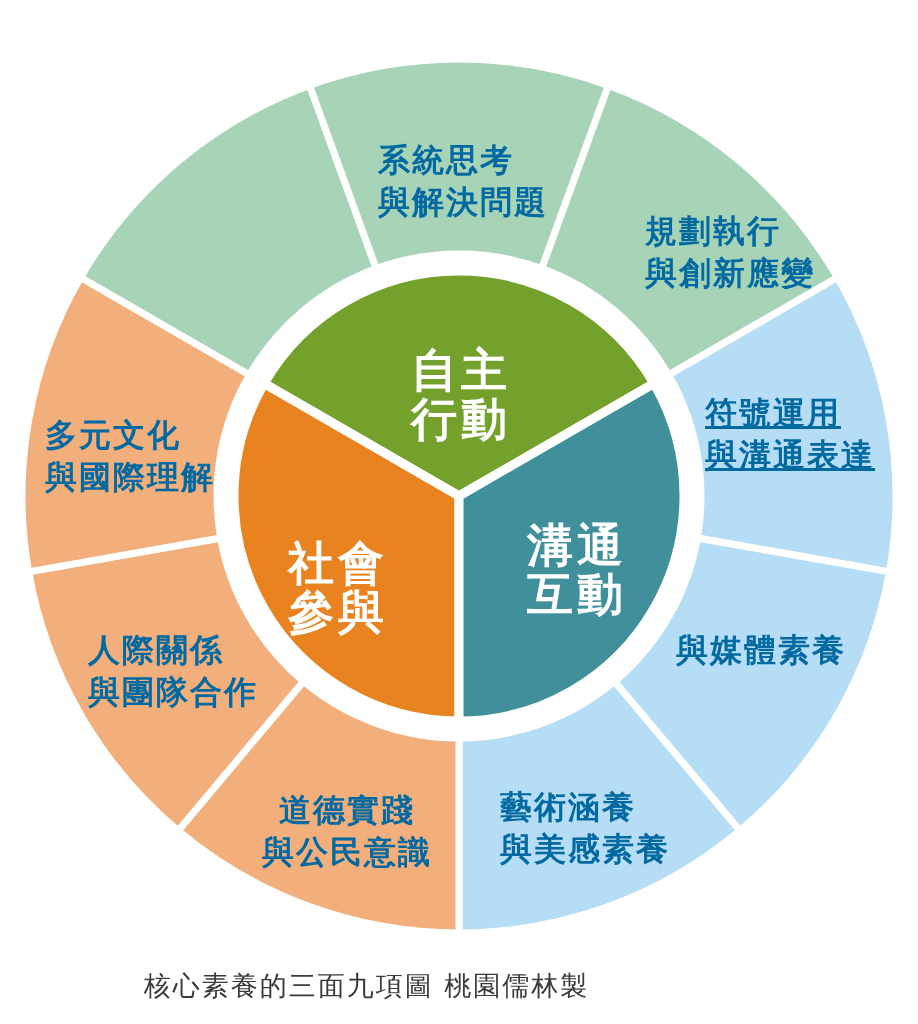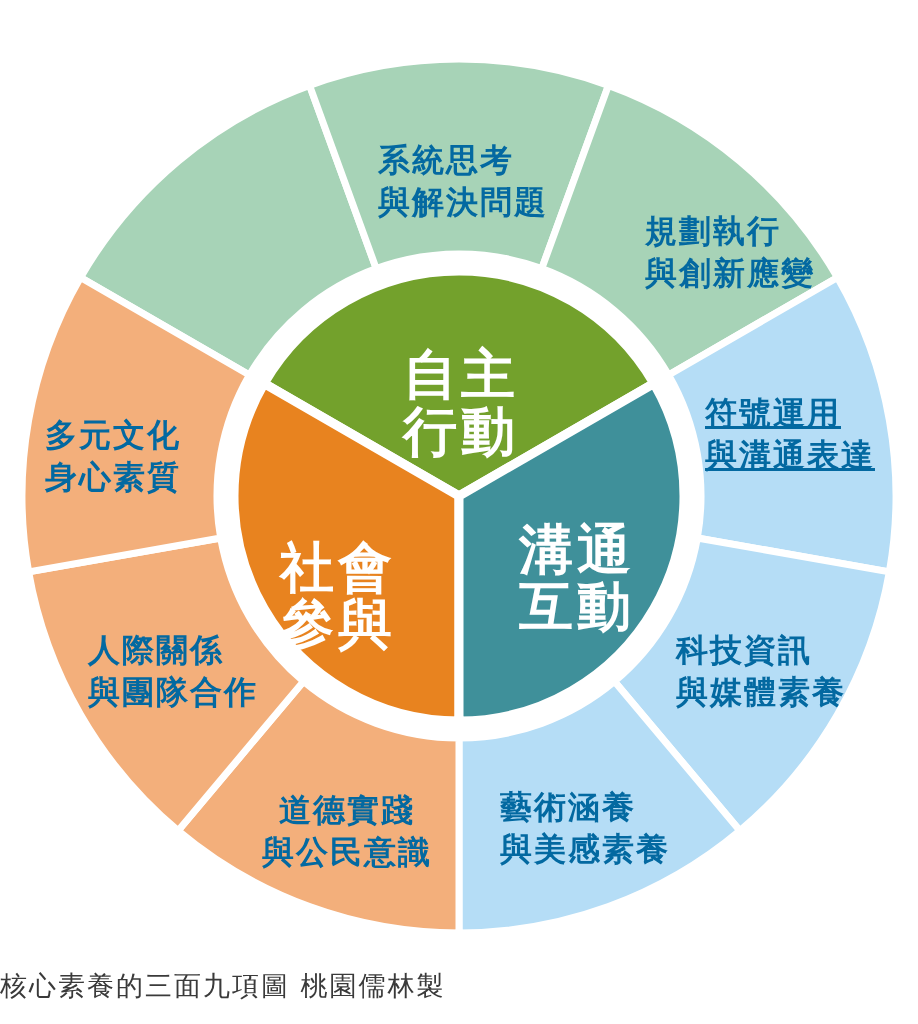--- a/index.html
+++ b/index.html
@@ -23,34 +23,34 @@
     color: #0369a1;
     white-space: nowrap;
   }
   .olabel span { display: block; }
 
   
   .clabel {
     position: absolute;
     width: 200px;
     text-align: center;
-    font-size: 54px;
+    font-size: 46px;
     font-weight: 700;
     line-height: 1.06;
     letter-spacing: 4px;
     color: #FFFFFF;
     white-space: nowrap;
   }
   .clabel span { display: block; }
 
   .caption {
     position: absolute;
     left: 0; top: 968px;
     width: 733px;
-    text-align: left;
+    text-align: center;
     font-size: 27px;
     font-weight: 400;
     letter-spacing: 2px;
     color: #3A3A3A;
   }
 </style>
 </head>
 <body>
 
 <div class="stage">
@@ -76,38 +76,37 @@
   </div>
   <div class="olabel" style="left:610px; top:210px;margin-left:35px;">
     <span>規劃執行</span>
     <span>與創新應變</span>
   </div>
   <div class="olabel" style="left:705px; top:392px;text-decoration:underline;">
     <span>符號運用</span>
     <span>與溝通表達</span>
   </div>
   <div class="olabel" style="left:676px; top:629px;">
-    <span>科技資訊</span>
     <span>與媒體素養</span>
   </div>
   <div class="olabel" style="left:500px; top:789px;font-family:Liberation Mono, monospace;">
     <span>藝術涵養</span>
     <span>與美感素養</span>
   </div>
   <div class="olabel" style="left:262px; top:789px;text-align:center;">
     <span>道德實踐</span>
     <span>與公民意識</span>
   </div>
   <div class="olabel" style="left:88px; top:629px;">
     <span>人際關係</span>
     <span>與團隊合作</span>
   </div>
   <div class="olabel" style="left:45px; top:414px;">
     <span>多元文化</span>
-    <span>身心素質</span>
+    <span>與國際理解</span>
   </div>
 
   <div class="clabel" style="left:361px; top:346px;">
     <span>自主</span>
     <span>行動</span>
   </div>
   <div class="clabel" style="left:238px; top:521px;margin-top:18px;">
     <span>社會</span>
     <span>參與</span>
   </div>

